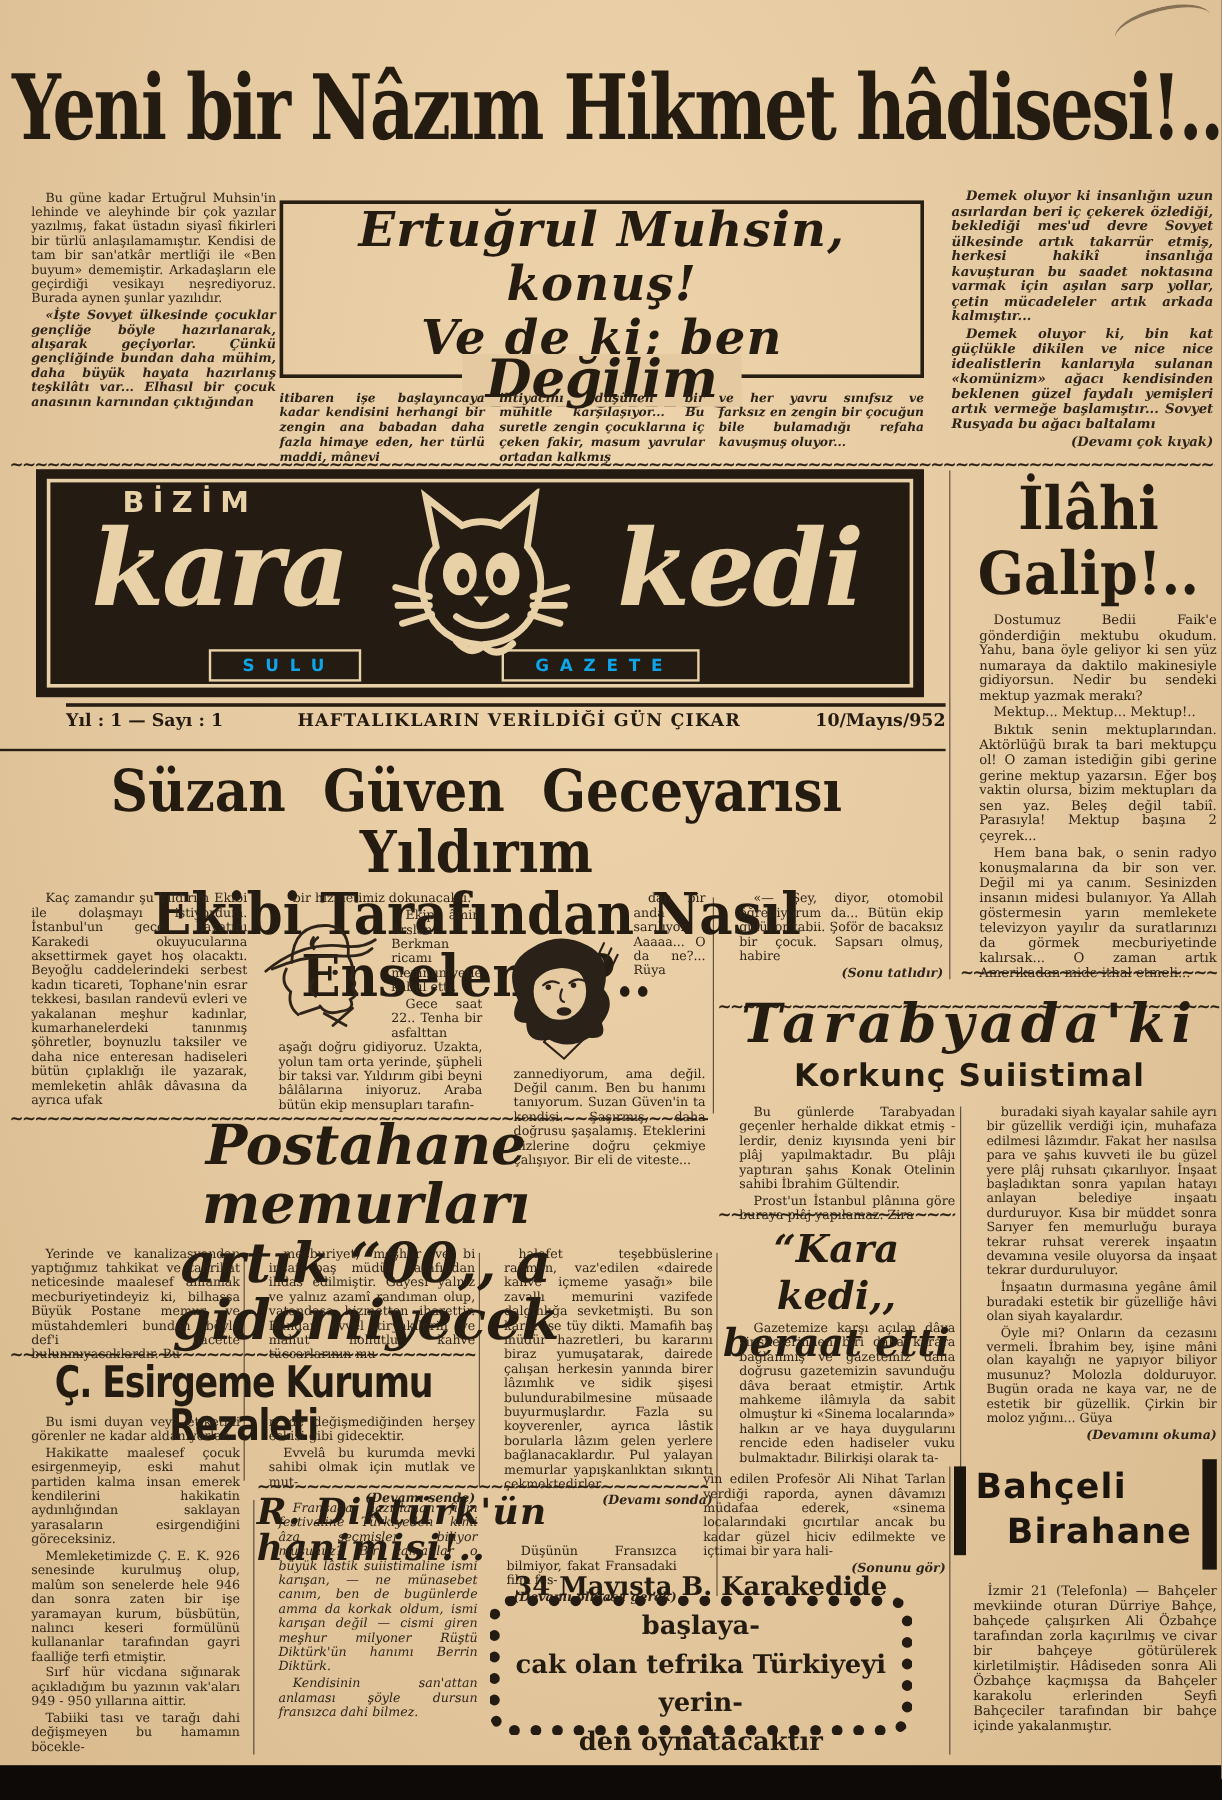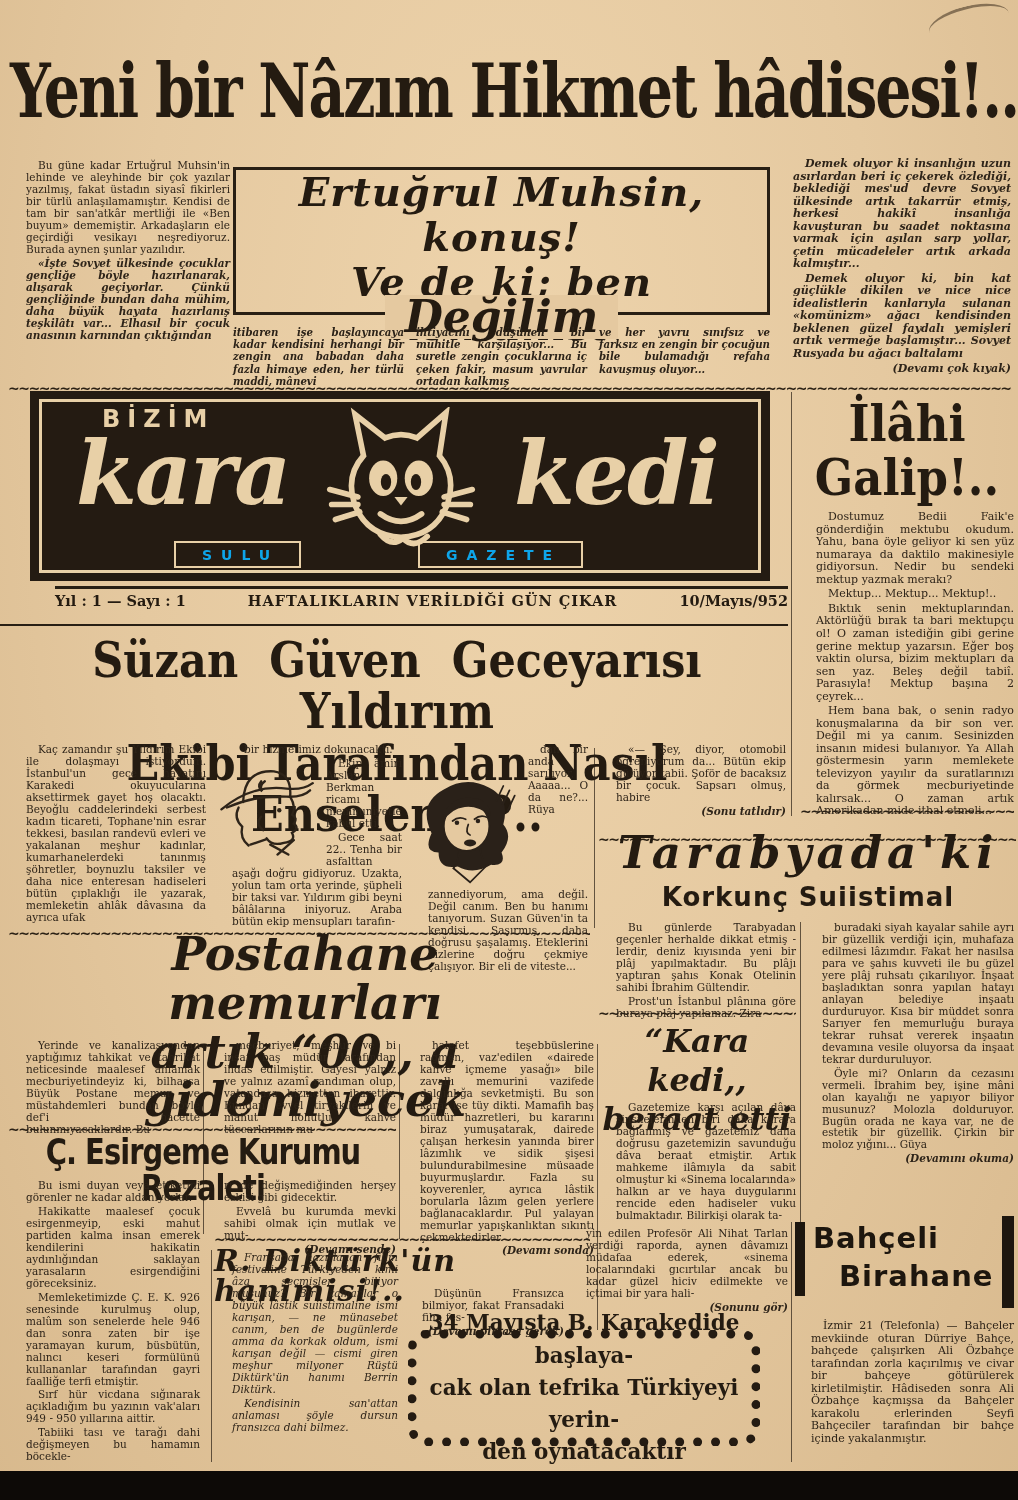--- a/index.html
+++ b/index.html
@@ -238,20 +238,21 @@
 
   <div class="abs" id="tarabya-h1">Tarabyada'ki</div>
   <div class="abs" id="tarabya-h2">Korkunç Suiistimal</div>
   <div class="vr" style="left:800px;top:922px;height:318px;"></div>
   <div class="abs body-text" id="t-col1">
     <p class="p">Bu günlerde Tarabyadan geçenler herhalde dikkat etmiş - lerdir, deniz kıyısında yeni bir plâj yapılmaktadır. Bu plâjı yaptıran şahıs Konak Otelinin sahibi İbrahim Gültendir.</p>
     <p class="p">Prost'un İstanbul plânına göre buraya plâj yapılamaz. Zira</p>
   </div>
   <div class="abs body-text" id="t-col2">
     <p class="p">buradaki siyah kayalar sahile ayrı bir güzellik verdiği için, muhafaza edilmesi lâzımdır. Fakat her nasılsa para ve şahıs kuvveti ile bu güzel yere plâj ruhsatı çıkarılıyor. İnşaat başladıktan sonra yapılan hatayı anlayan belediye inşaatı durduruyor. Kısa bir müddet sonra Sarıyer fen memurluğu buraya tekrar ruhsat vererek inşaatın devamına vesile oluyorsa da inşaat tekrar durduruluyor.</p>
+    <p class="p">İnşaatın durmasına yegâne âmil buradaki estetik bir güzelliğe hâvi olan siyah kayalardır.</p>
     <p class="p">Öyle mi? Onların da cezasını vermeli. İbrahim bey, işine mâni olan kayalığı ne yapıyor biliyor musunuz? Molozla dolduruyor. Bugün orada ne kaya var, ne de estetik bir güzellik. Çirkin bir moloz yığını... Güya</p>
     <span class="more">(Devamını okuma)</span>
   </div>
 
   <div class="abs wavy" style="left:598px;top:1010px;width:198px;"></div>
   <div class="abs" id="beraat-h">
     <div>“Kara kedi,,</div>
     <div>beraat etti</div>
   </div>
   <div class="abs body-text" id="beraat-body">

